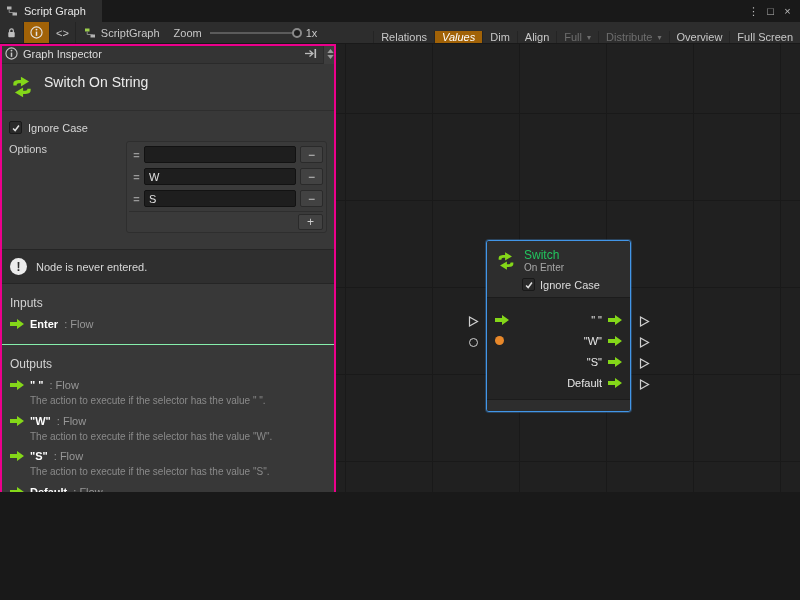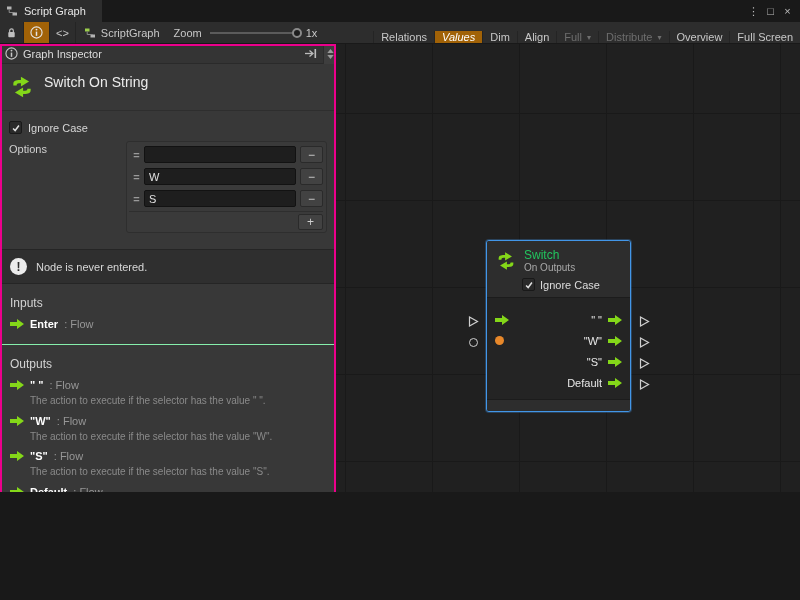--- a/index.html
+++ b/index.html
@@ -171,21 +171,21 @@
 
     <div class="node">
       <div class="node-header">
         <div class="node-header-top">
           <svg width="22" height="22" viewBox="0 0 24 24">
             <path d="M4 9 C4 5.5, 8 5.5, 11 5.5 L11 2.5 L18.5 7 L11 11.5 L11 8.5 C8.5 8.5, 7 8.7, 7 10.5 L4 10.5 Z" fill="#84d719"></path>
             <path d="M20 15 C20 18.5, 16 18.5, 13 18.5 L13 21.5 L5.5 17 L13 12.5 L13 15.5 C15.5 15.5, 17 15.3, 17 13.5 L20 13.5 Z" fill="#84d719"></path>
           </svg>
           <div class="node-titles">
             <div class="node-title">Switch</div>
-            <div class="node-subtitle">On Outputs</div>
+            <div class="node-subtitle">On Enter</div>
           </div>
         </div>
         <div class="node-check">
           <span class="checkbox">
               <svg width="10" height="10" viewBox="0 0 12 12">
                 <path d="M2.5 6.5 l2.5 2.5 4.5 -6" stroke="#e0e0e0" stroke-width="1.8" fill="none"></path>
               </svg>
             </span>
           <span>Ignore Case</span>
         </div>

